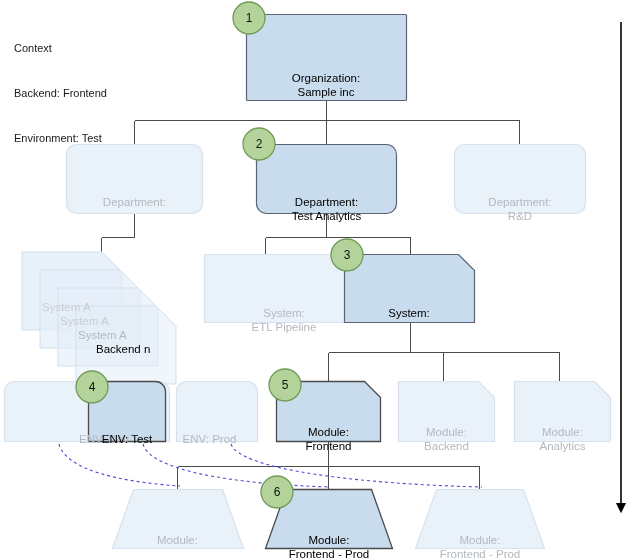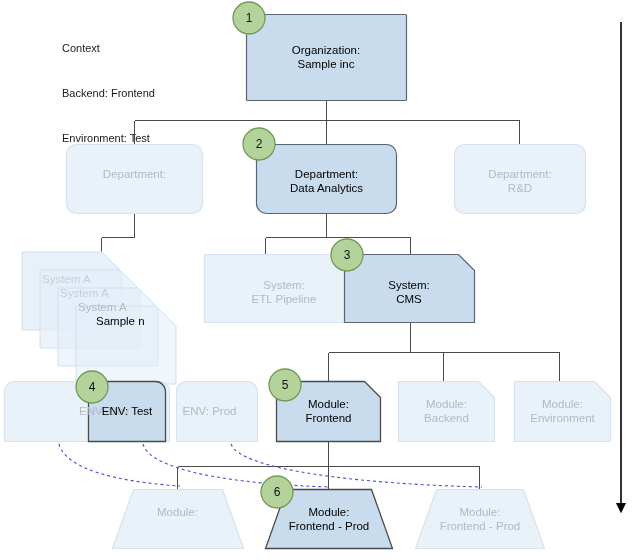--- a/index.html
+++ b/index.html
@@ -2,23 +2,23 @@
 <html><head>
 <meta charset="utf-8">
 <style>
   html,body{margin:0;padding:0;background:#ffffff;}
   body{width:641px;height:559px;position:relative;overflow:hidden;
        font-family:"Liberation Sans","DejaVu Sans",sans-serif;}
   #stage{position:absolute;left:0;top:0;width:641px;height:559px;}
   #stage svg{position:absolute;left:0;top:0;}
   .ctx{position:absolute;left:14px;top:11px;font-size:11px;line-height:15px;color:#1a1a1a;
        white-space:pre;}
-  .ctx div{white-space:nowrap;margin-left:48px;}
+  .ctx div{white-space:nowrap;}
   .lbl{position:absolute;text-align:center;font-size:11.5px;line-height:14px;
-       pointer-events:none;}
+       pointer-events:none;margin-top:28px;}
   .lbl.active{color:#000000;font-weight:normal;}
   .lbl.faded{color:#b3b9c0;}
   .lbl.faded2{color:#c8cdd4;}
   .lbl span{display:block;}
   .badge-num{position:absolute;font-size:12px;color:#111;text-align:center;}
 </style>
 </head>
 <body>
 
 <div id="stage">
@@ -116,47 +116,46 @@
   <div class="lbl active" style="left:246px;top:43px;width:160px;">
     <span>Organization:</span>
     <span>Sample inc</span>
   </div>
 
   <div class="lbl faded" style="left:66px;top:167px;width:137px;">
     <span>Department:</span>
   </div>
   <div class="lbl active" style="left:256px;top:167px;width:141px;">
     <span>Department:</span>
-    <span>Data Analytics</span>
+    <span>Test Analytics</span>
   </div>
   <div class="lbl faded" style="left:454px;top:167px;width:132px;">
     <span>Department:</span>
     <span>R&amp;D</span>
   </div>
 
   <div class="lbl faded2" style="left:22px;top:272px;width:120px;text-align:left;padding-left:20px;">
     <span>System A</span>
   </div>
   <div class="lbl faded2" style="left:40px;top:286px;width:120px;text-align:left;padding-left:20px;">
     <span>System A</span>
   </div>
   <div class="lbl faded" style="left:58px;top:300px;width:120px;text-align:left;padding-left:20px;">
     <span>System A</span>
   </div>
   <div class="lbl active" style="left:76px;top:314px;width:120px;text-align:left;padding-left:20px;">
-    <span>Sample n</span>
+    <span>Backend n</span>
   </div>
 
   <div class="lbl faded" style="left:204px;top:278px;width:160px;">
     <span>System:</span>
     <span>ETL Pipeline</span>
   </div>
   <div class="lbl active" style="left:344px;top:278px;width:130px;">
     <span>System:</span>
-    <span>CMS</span>
   </div>
 
   <div class="lbl faded" style="left:4px;top:404px;width:200px;">
     <span>ENV: Dev</span>
   </div>
   <div class="lbl active" style="left:88px;top:404px;width:78px;">
     <span>ENV: Test</span>
   </div>
   <div class="lbl faded" style="left:176px;top:404px;width:67px;">
     <span>ENV: Prod</span>
@@ -165,21 +164,21 @@
   <div class="lbl active" style="left:276px;top:397px;width:105px;">
     <span>Module:</span>
     <span>Frontend</span>
   </div>
   <div class="lbl faded" style="left:398px;top:397px;width:97px;">
     <span>Module:</span>
     <span>Backend</span>
   </div>
   <div class="lbl faded" style="left:514px;top:397px;width:97px;">
     <span>Module:</span>
-    <span>Environment</span>
+    <span>Analytics</span>
   </div>
 
   <div class="lbl faded" style="left:112px;top:505px;width:131px;">
     <span>Module:</span>
   </div>
   <div class="lbl active" style="left:265px;top:505px;width:128px;">
     <span>Module:</span>
     <span>Frontend - Prod</span>
   </div>
   <div class="lbl faded" style="left:415px;top:505px;width:130px;">

